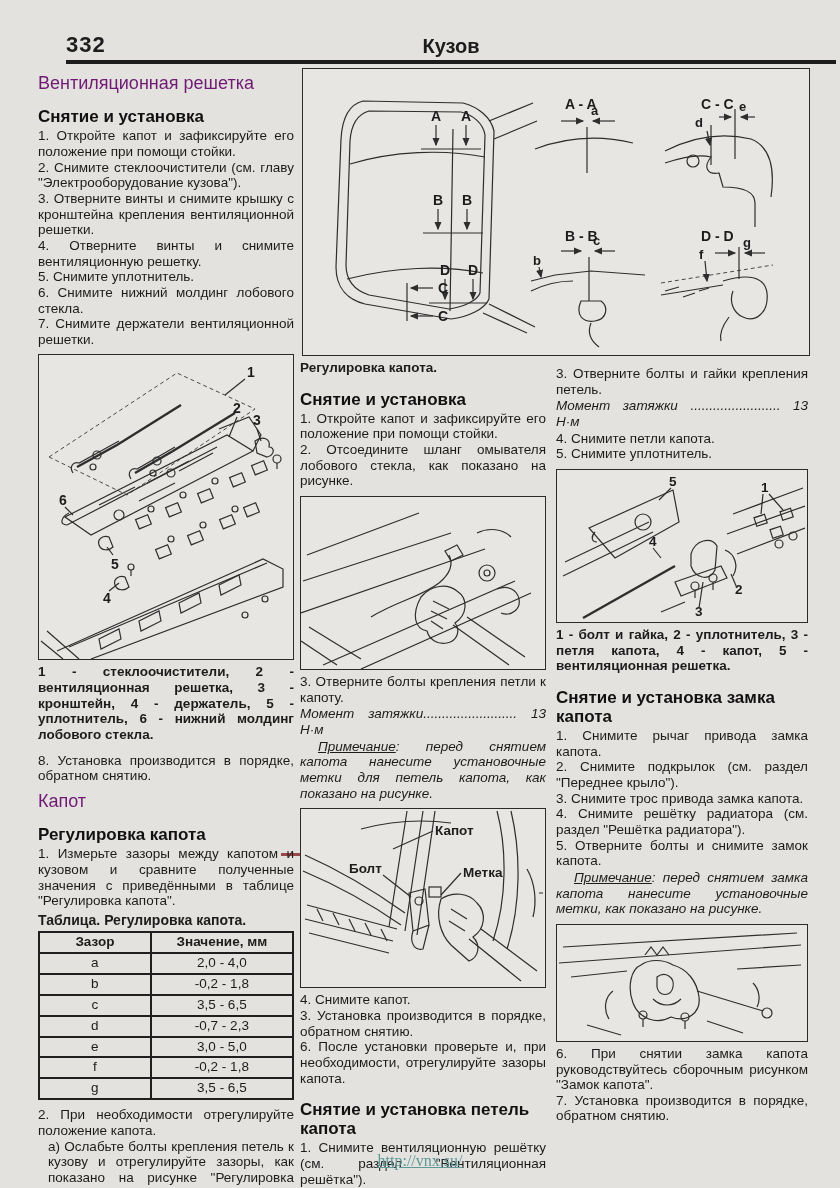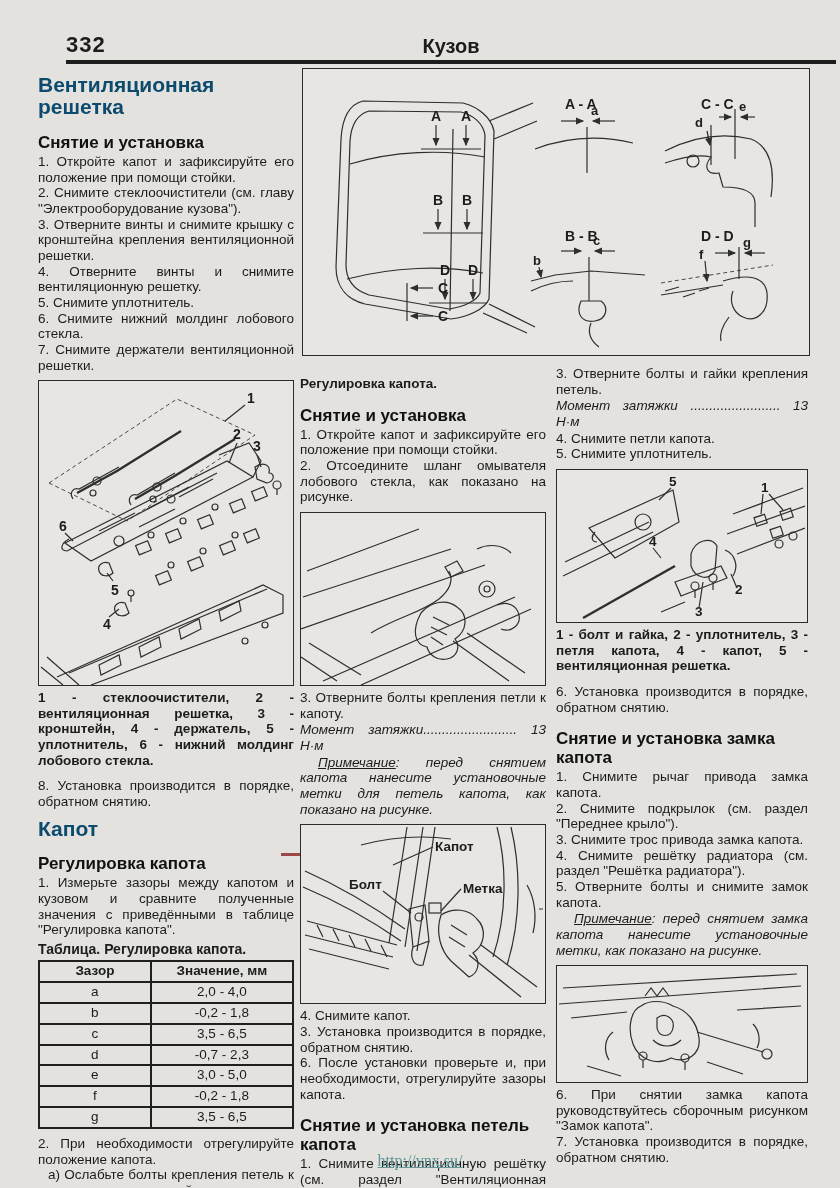--- a/index.html
+++ b/index.html
@@ -13,21 +13,21 @@
     position:absolute;left:38px;top:30px;width:770px;height:30px;
     border-bottom:4px solid #1d1d1d;
     margin-left:28px;
   }
   .page-num{position:absolute;left:0;bottom:2px;font-size:22px;font-weight:bold;letter-spacing:1px;}
   .page-title{position:absolute;left:0;right:0;bottom:2px;text-align:center;font-size:20px;font-weight:bold;}
   .col{position:absolute;}
   .col-left{left:38px;top:66px;width:256px;}
   .col-mid{left:300px;top:360px;width:246px;}
   .col-right{left:556px;top:366px;width:252px;}
-  h1{font-size:21px;line-height:1.07;margin:8px 0 3px;font-weight:bold;color:#0c4a6e;}
+  h1{font-size:18px;line-height:1.07;margin:8px 0 3px;font-weight:normal;color:#701a75;}
   h2{font-size:17px;line-height:1.12;margin:14px 0 2px;font-weight:bold;color:#111;}
   p{margin:0;font-size:13.5px;line-height:1.16;text-align:justify;}
   p.sub{padding-left:10px;}
   .caption{font-weight:bold;margin:4px 0 10px;}
   .torque{font-style:italic;margin:1px 0;}
   .note{font-style:italic;margin:1px 0 2px;}
   .note .u{text-decoration:underline;margin-left:18px;}
   .fig{border:1.7px solid #2b2b2b;background:#e7e6e2;margin:7px 0 4px;position:relative;}
   .fig svg{display:block;}
   .bigfig{position:absolute;left:302px;top:68px;width:506px;height:286px;border:1.7px solid #2b2b2b;background:#e7e6e2;}
@@ -268,21 +268,21 @@
         </tr>
     </tbody>
   </table>
 
   <p>2. При необходимости отрегулируйте положение капота.</p>
   <p class="sub">а) Ослабьте болты крепления петель к кузову и отрегулируйте зазоры, как показано на рисунке "Регулировка капота".</p>
 
 </div>
 
 <div class="col col-mid">
-  <p class="caption" style="margin:16px 0 6px;">Регулировка капота.</p>
+  <p class="caption" style="margin:0 0 6px;">Регулировка капота.</p>
   <h2>Снятие и установка</h2>
   <p>1. Откройте капот и зафиксируйте его положение при помощи стойки.</p>
   <p>2. Отсоедините шланг омывателя лобового стекла, как показано на рисунке.</p>
 
   <div class="fig">
     <svg width="242" height="172" viewBox="0 0 242 172">
       <path class="ln" d="M6,58 L118,16 M2,84 L150,36 M0,116 L184,52 M22,168 L214,84 M60,172 L230,96"></path>
       <path class="ln" d="M8,130 L60,162 M0,144 L36,168"></path>
       <path class="ln" d="M70,120 C96,104 120,100 138,86 C150,76 152,66 148,58"></path>
       <path class="ln" d="M144,54 L156,48 L162,58 L150,64 Z"></path>
@@ -379,21 +379,20 @@
       <circle class="ln" cx="156" cy="108" r="4"></circle>
         <line class="ln" x1="156" y1="112" x2="156" y2="120"></line>
       <path class="ln" d="M168,80 C178,84 182,96 176,106"></path>
       <line class="ln" x1="180" y1="118" x2="174" y2="104"></line>
       <line class="ln" x1="142" y1="138" x2="146" y2="112"></line>
       <path class="ln" d="M104,142 L128,132"></path>
     </svg>
   </div>
 
   <p class="caption">1 - болт и гайка, 2 - уплотнитель, 3 - петля капота, 4 - капот, 5 - вентиляционная решетка.</p>
-  <p>6. Установка производится в порядке, обратном снятию.</p>
 
   <h2>Снятие и установка замка капота</h2>
   <p>1. Снимите рычаг привода замка капота.</p>
   <p>2. Снимите подкрылок (см. раздел "Переднее крыло").</p>
   <p>3. Снимите трос привода замка капота.</p>
   <p>4. Снимите решётку радиатора (см. раздел "Решётка радиатора").</p>
   <p>5. Отверните болты и снимите замок капота.</p>
   <p class="note"><span class="u">Примечание</span><span>: перед снятием замка капота нанесите установочные метки, как показано на рисунке.</span></p>
 
   <div class="fig">

